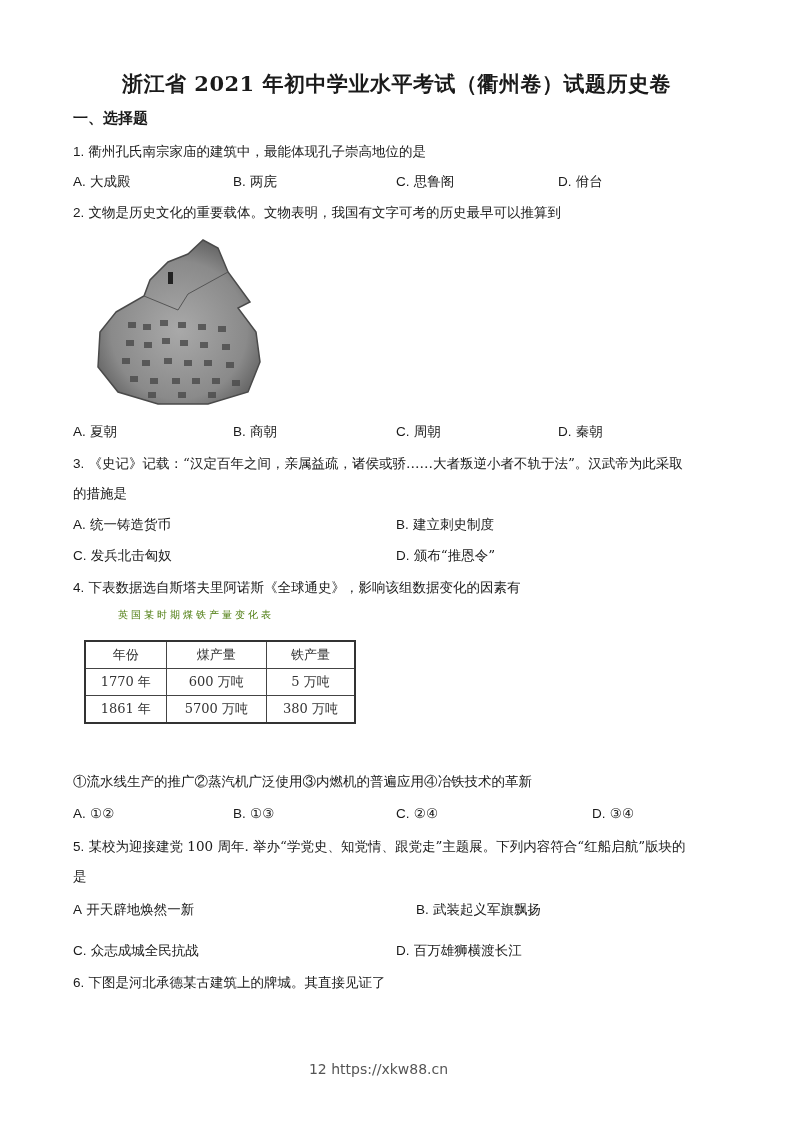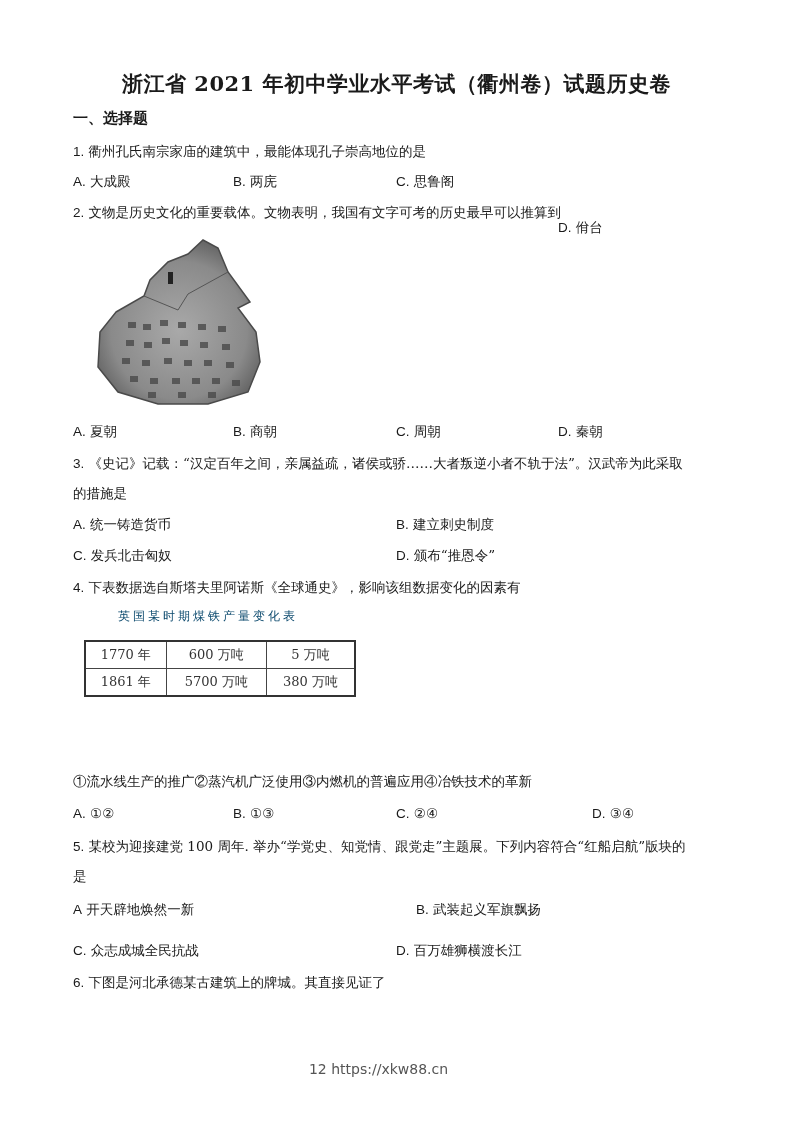--- a/index.html
+++ b/index.html
@@ -14,21 +14,21 @@
       font-size: 21px; font-weight: bold; letter-spacing: 0.5px;
     }
     .section { left: 73px; top: 109px; font-size: 15px; font-weight: bold; }
     .q { left: 73px; font-size: 13.5px; line-height: 20px; white-space: nowrap; }
     .opt { font-size: 13.5px; line-height: 20px; white-space: nowrap; }
     .num { font-family: "Liberation Sans", sans-serif; }
     .artifact {
       left: 88px; top: 232px; width: 190px; height: 180px;
     }
     .tbl-caption {
-      left: 118px; top: 608px; font-size: 12px; letter-spacing: 3px; color: #0c4a6e;
+      left: 118px; top: 608px; font-size: 10px; letter-spacing: 3px; color: #4d7c0f;
     }
     table.data {
       position: absolute; left: 84px; top: 640px; width: 272px;
       border-collapse: collapse; font-size: 13px; color: #333;
       border: 2px solid #333;
     }
     table.data td, table.data th {
       border: 1px solid #444; height: 26px; text-align: center;
       font-weight: normal; padding: 0;
     }
@@ -43,21 +43,21 @@
 <div class="abs title">浙江省 2021 年初中学业水平考试（衢州卷）试题历史卷</div>
 <div class="abs section">一、选择题</div>
 
 <div class="abs q" style="top:141px;">
   <span class="num">1.</span>
   <span>衢州孔氏南宗家庙的建筑中，最能体现孔子崇高地位的是</span>
 </div>
 <div class="abs opt" style="left:73px;top:171px;"><span class="num">A.</span> <span>大成殿</span></div>
 <div class="abs opt" style="left:233px;top:171px;"><span class="num">B.</span> <span>两庑</span></div>
 <div class="abs opt" style="left:396px;top:171px;"><span class="num">C.</span> <span>思鲁阁</span></div>
-<div class="abs opt" style="left:558px;top:171px;margin-top:46px;"><span class="num">D.</span> <span>佾台</span></div>
+<div class="abs opt" style="left:558px;top:171px;"><span class="num">D.</span> <span>佾台</span></div>
 
 <div class="abs q" style="top:202px;">
   <span class="num">2.</span>
   <span>文物是历史文化的重要载体。文物表明，我国有文字可考的历史最早可以推算到</span>
 </div>
 <div class="abs artifact">
   <svg width="190" height="180" viewBox="0 0 190 180">
     <defs>
       <radialGradient id="bone" cx="50%" cy="55%" r="60%">
         <stop offset="0%" stop-color="#a9a9a9"></stop>
@@ -114,20 +114,25 @@
 <div class="abs opt" style="left:73px;top:545px;"><span class="num">C.</span> <span>发兵北击匈奴</span></div>
 <div class="abs opt" style="left:396px;top:545px;"><span class="num">D.</span> <span>颁布“推恩令”</span></div>
 
 <div class="abs q" style="top:577px;">
   <span class="num">4.</span>
   <span>下表数据选自斯塔夫里阿诺斯《全球通史》，影响该组数据变化的因素有</span>
 </div>
 <div class="abs tbl-caption">英国某时期煤铁产量变化表</div>
 <table class="data">
   <tbody>
+      <tr>
+    <th>年份</th>
+    <th>煤产量</th>
+    <th>铁产量</th>
+  </tr>
   <tr>
     <td>1770 年</td>
     <td>600 万吨</td>
     <td>5 万吨</td>
   </tr>
   <tr>
     <td>1861 年</td>
     <td>5700 万吨</td>
     <td>380 万吨</td>
   </tr>

